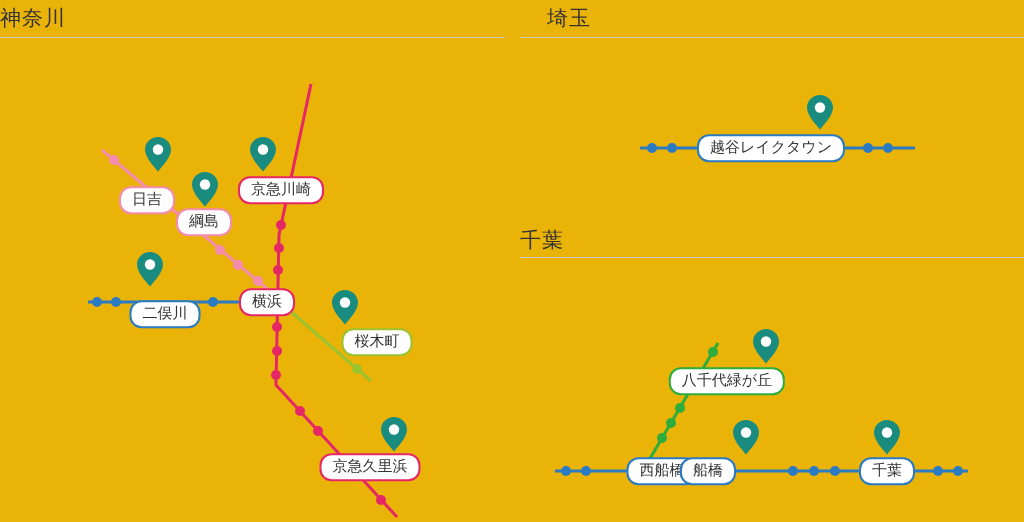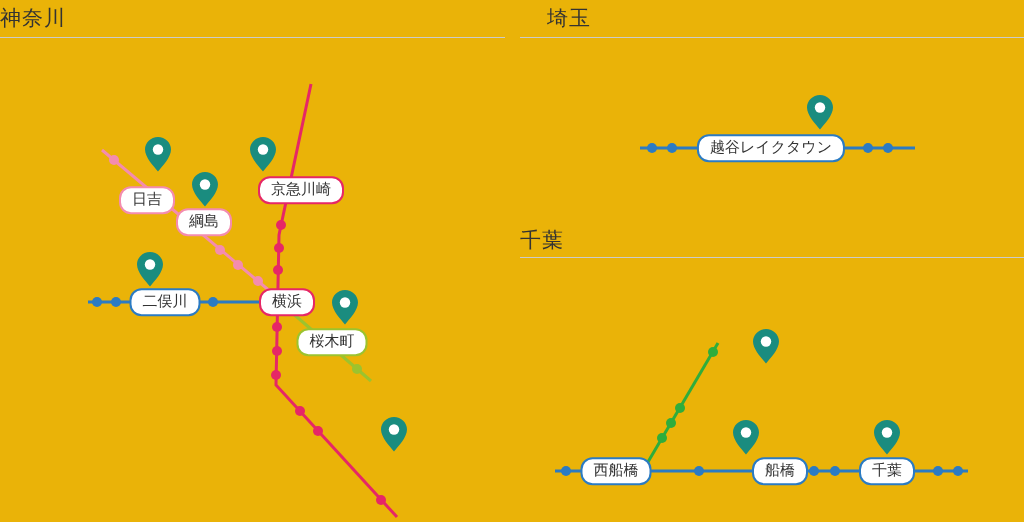--- a/index.html
+++ b/index.html
@@ -24,23 +24,23 @@
   .green-s{stroke:var(--green);} .green-f{fill:var(--green);}
   .section-title{position:absolute;margin:0;font-size:21px;font-weight:400;color:var(--text);letter-spacing:1px;z-index:2;}
   .divider{position:absolute;height:1px;background:var(--divider);z-index:1;}
   .station{
     position:absolute;transform:translate(-50%,-50%);
     background:#fff;border:2px solid #999;border-radius:12px;
     padding:2px 11px;font-size:15px;line-height:1.3;color:var(--text);
     white-space:nowrap;z-index:2;cursor:pointer;
   }
   .station.pink{border-color:var(--pink);}
-  .station.crimson{border-color:var(--crimson);margin-left:20px;}
+  .station.crimson{border-color:var(--crimson);}
   .station.blue{border-color:var(--blue);}
-  .station.ygreen{border-color:var(--ygreen);}
+  .station.ygreen{border-color:var(--ygreen);margin-left:45px;}
   .station.green{border-color:var(--green);}
   .pin{position:absolute;width:28px;height:36px;z-index:3;}
   .pin path{fill:var(--pin);}
   .pin circle{fill:#ffffff;}
 </style>
 </head>
 <body>
 
 <div class="canvas">
 
@@ -113,28 +113,30 @@
 
   <h2 class="section-title" style="left:547px;top:4px">埼玉</h2>
   <div class="divider" style="left:520px;top:37px;width:504px"></div>
 
   <h2 class="section-title" style="left:520px;top:226px">千葉</h2>
   <div class="divider" style="left:520px;top:257px;width:504px"></div>
 
   <div class="station pink" style="left:147px;top:200px">日吉</div>
   <div class="station pink" style="left:204px;top:222px">綱島</div>
   <div class="station crimson" style="left:281px;top:190px">京急川崎</div>
-  <div class="station blue" style="left:165px;top:302px">二俣川</div>
+  <div class="station blue" style="left:165px;top:314px">二俣川</div>
   <div class="station crimson" style="left:267px;top:302px">横浜</div>
   <div class="station ygreen" style="left:332px;top:342px">桜木町</div>
+  <div class="station crimson" style="left:370px;top:467px">京急久里浜</div>
 
   <div class="station blue" style="left:771px;top:148px">越谷レイクタウン</div>
 
-  <div class="station blue" style="left:616px;top:471px">西船橋</div>
-  <div class="station blue" style="left:780px;top:471px">船橋</div>
+  <div class="station green" style="left:727px;top:381px">八千代緑が丘</div>
+  <div class="station blue" style="left:662px;top:471px">西船橋</div>
+  <div class="station blue" style="left:708px;top:471px">船橋</div>
   <div class="station blue" style="left:887px;top:471px">千葉</div>
 
   <svg class="pin" style="left:144px;top:136px" viewBox="0 0 28 36">
     <path d="M14 35.5C10 30.5 1 21.5 1 13.5 1 6.6 6.8 1 14 1s13 5.6 13 12.5c0 8-9 17-13 22z"></path>
       <circle cx="14" cy="13.5" r="5.2"></circle>
   </svg>
   <svg class="pin" style="left:191px;top:171px" viewBox="0 0 28 36">
     <path d="M14 35.5C10 30.5 1 21.5 1 13.5 1 6.6 6.8 1 14 1s13 5.6 13 12.5c0 8-9 17-13 22z"></path>
       <circle cx="14" cy="13.5" r="5.2"></circle>
   </svg>

